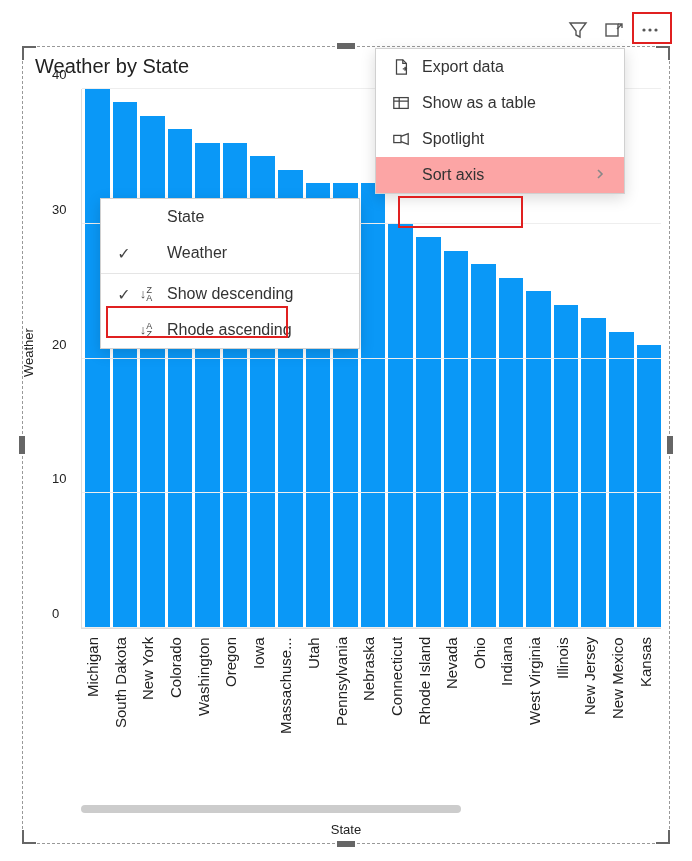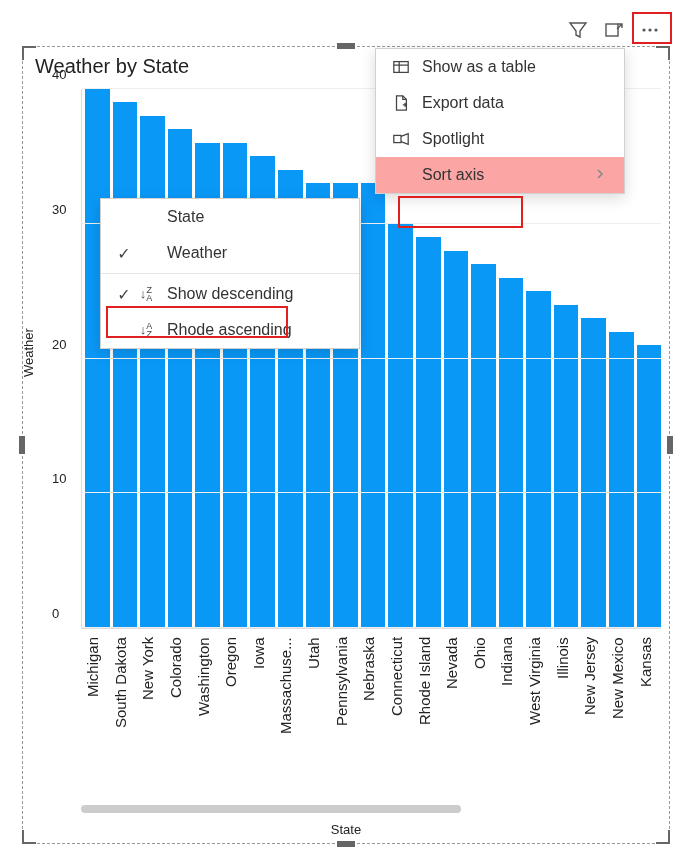--- a/index.html
+++ b/index.html
@@ -266,34 +266,34 @@
 
   <div class="scrollbar-track">
     <div class="scrollbar-thumb"></div>
   </div>
 </div>
 
 <div class="ctx-menu menu1" id="menu1">
     <div class="ctx-item">
       <span class="ctx-icon">
         <svg width="18" height="18" viewBox="0 0 20 20" fill="none" stroke="currentColor" stroke-width="1.4">
+          <path d="M5 2h7l4 4v12H5z"></path>
+          <path d="M12 2v4h4M12 12l4 0M14 10l2 2-2 2"></path>
+        </svg>
+      </span>
+      <span>Export data</span>
+    </div>
+    <div class="ctx-item">
+      <span class="ctx-icon">
+        <svg width="18" height="18" viewBox="0 0 20 20" fill="none" stroke="currentColor" stroke-width="1.4">
           <rect x="2" y="4" width="16" height="12"></rect>
           <path d="M2 8h16M8 4v12"></path>
         </svg>
       </span>
       <span>Show as a table</span>
-    </div>
-    <div class="ctx-item">
-      <span class="ctx-icon">
-        <svg width="18" height="18" viewBox="0 0 20 20" fill="none" stroke="currentColor" stroke-width="1.4">
-          <path d="M5 2h7l4 4v12H5z"></path>
-          <path d="M12 2v4h4M12 12l4 0M14 10l2 2-2 2"></path>
-        </svg>
-      </span>
-      <span>Export data</span>
     </div>
     <div class="ctx-item">
       <span class="ctx-icon">
         <svg width="18" height="18" viewBox="0 0 20 20" fill="none" stroke="currentColor" stroke-width="1.4">
           <rect x="2" y="6" width="8" height="8"></rect>
           <path d="M10 7l8-3v12l-8-3"></path>
         </svg>
       </span>
       <span>Spotlight</span>
     </div>

